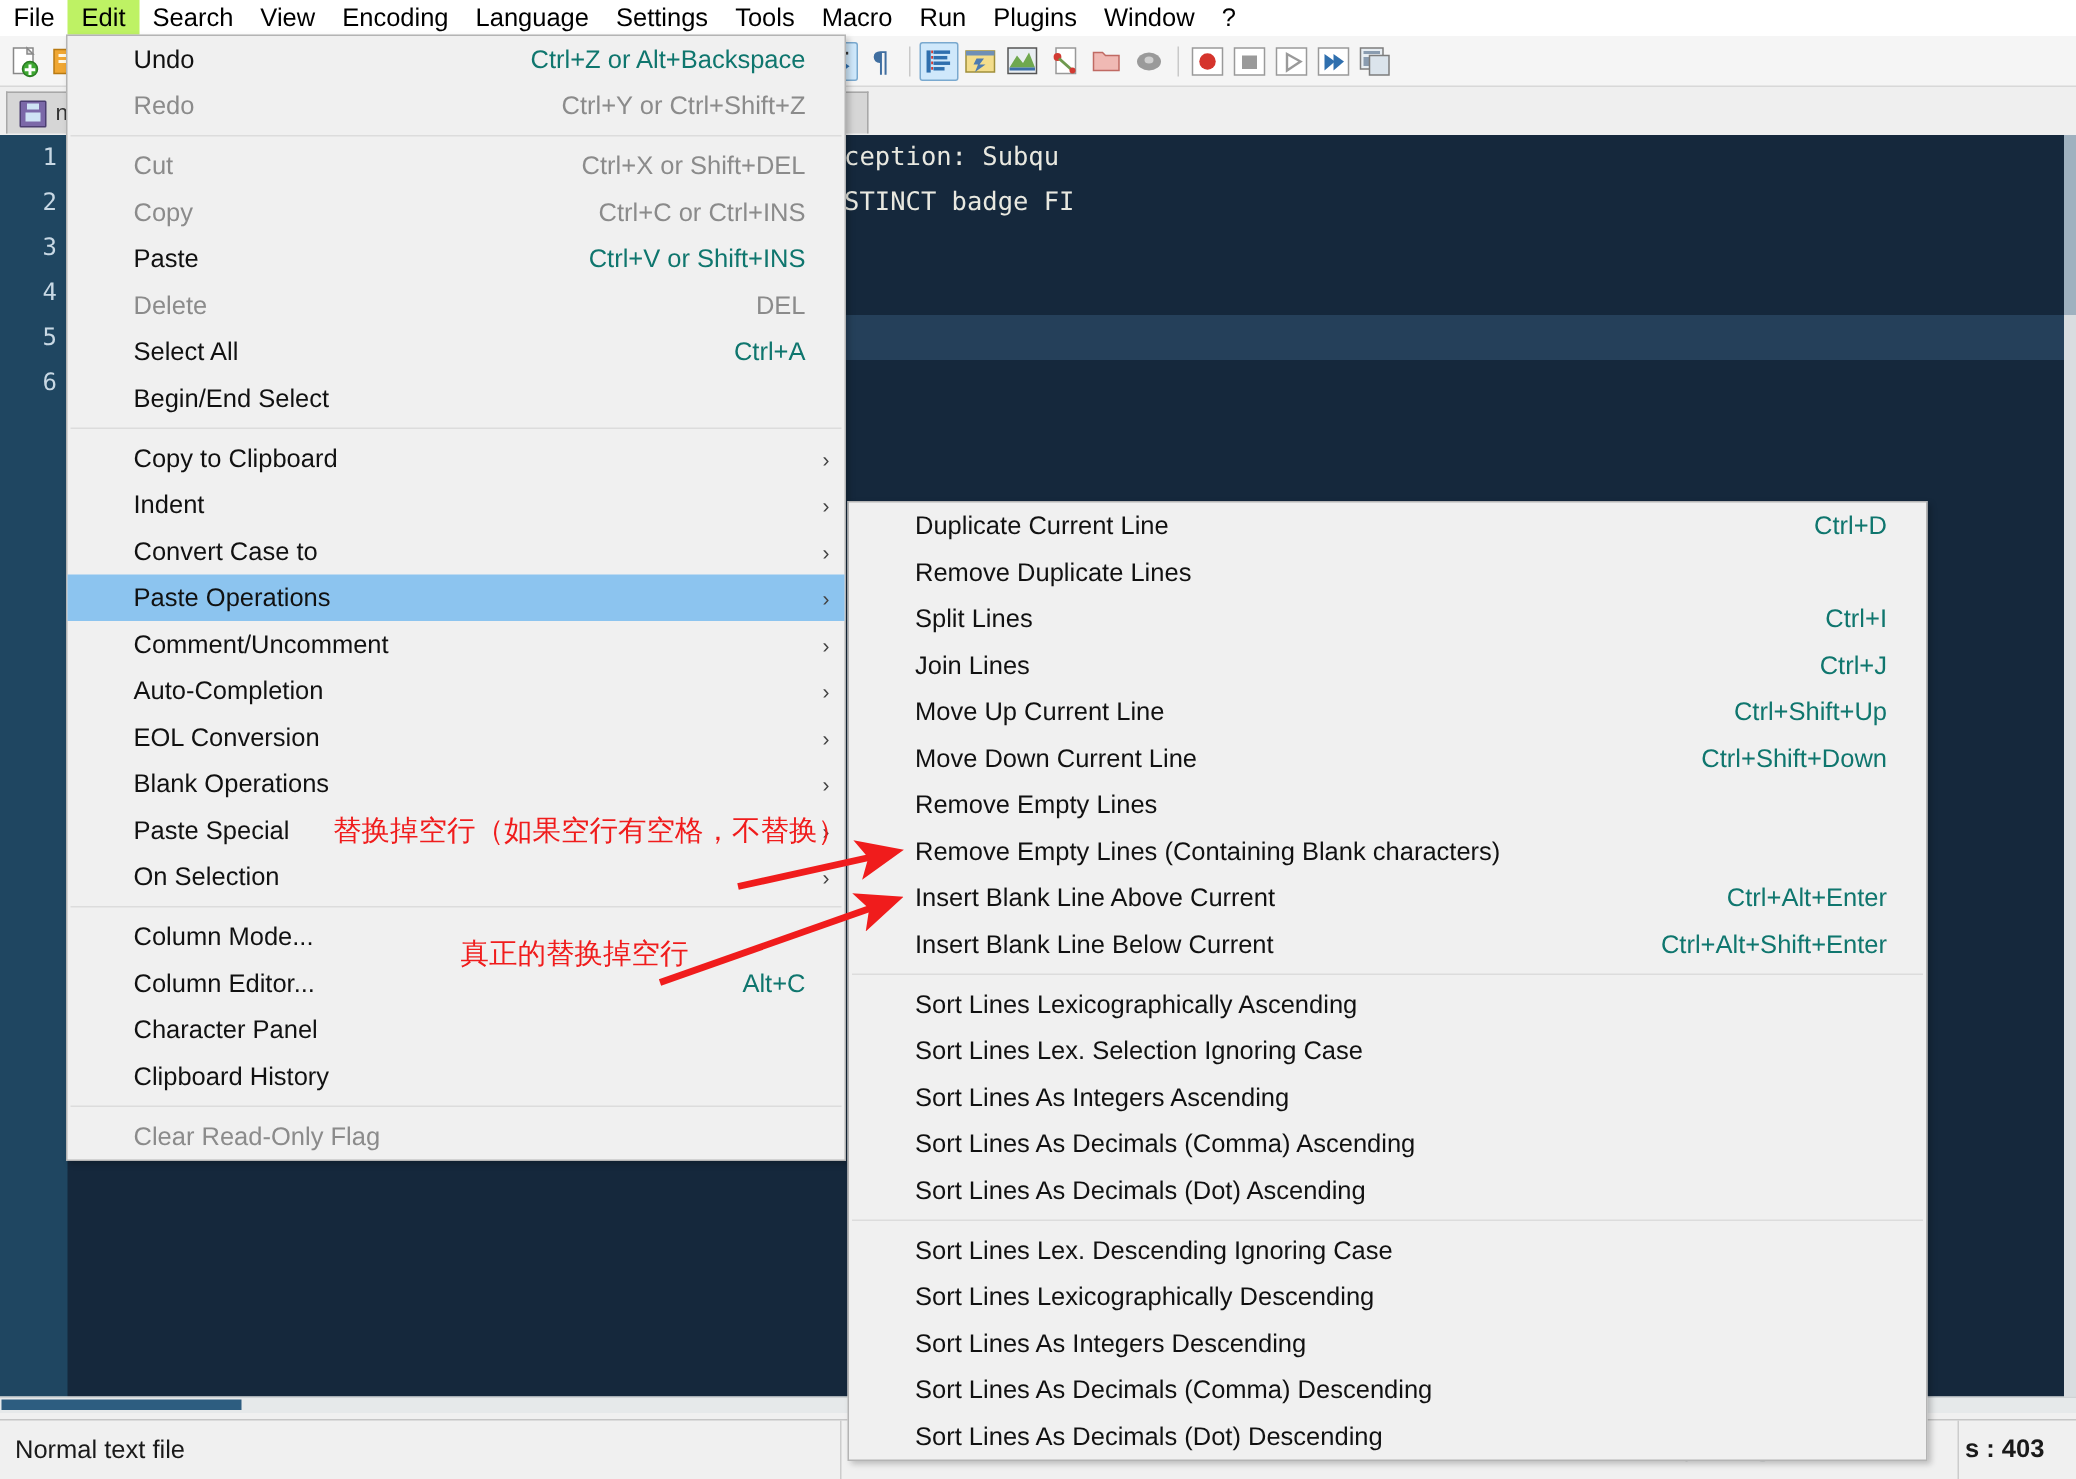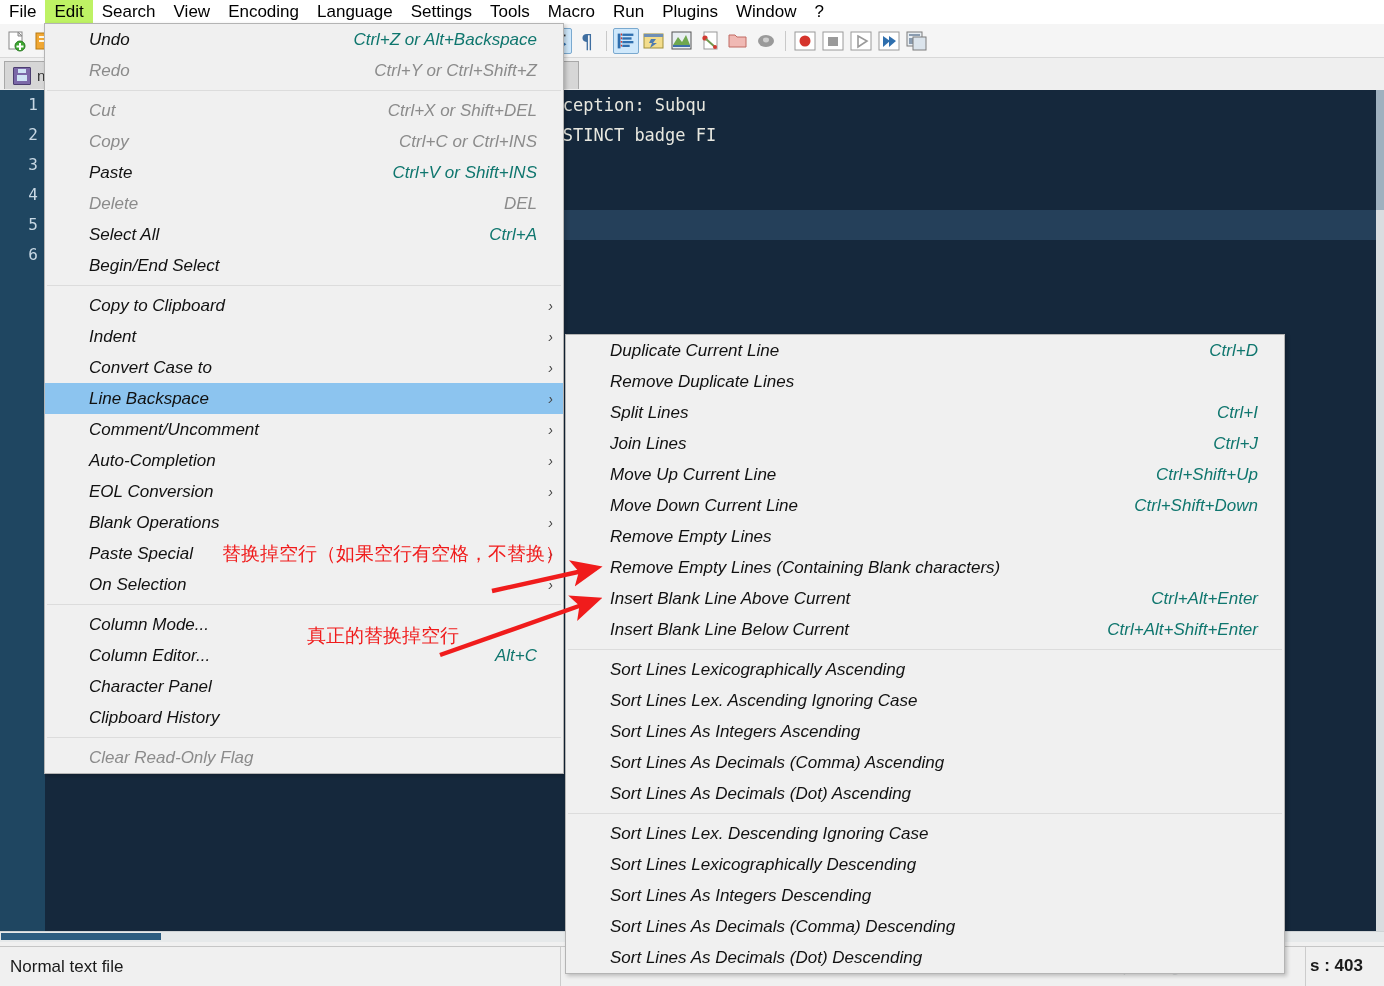--- a/index.html
+++ b/index.html
@@ -90,21 +90,21 @@
 
   
   .menu{
     position:absolute;background:#f0f0f0;border:1px solid #b4b4b4;
     box-shadow:2px 2px 4px rgba(0,0,0,.22);
     font-size:17px;color:#111;
     box-sizing:border-box;
   }
   .menu .row{
     height:31px;display:flex;align-items:center;position:relative;
-    padding-left:44px;padding-right:28px;white-space:nowrap;cursor:default;font-style:italic;
+    padding-left:44px;padding-right:28px;white-space:nowrap;cursor:default;
   }
   .menu .row.hl{background:#8cc4ef;}
   .menu .row .lbl{flex:0 0 auto;}
   .menu .row .acc{position:absolute;right:26px;color:#0f766e;}
   .menu .row.dis .lbl,.menu .row.dis .acc{color:#8b8b8b;}
   .menu .row .arrow{position:absolute;right:10px;color:#444;font-size:14px;}
   .menu .divider{height:1px;background:#dcdcdc;margin:4px 2px 4px 2px;}
 
   #edit-menu{left:44px;top:23px;width:520px;}
   #sub-menu{left:565px;top:334px;width:720px;}
@@ -436,21 +436,21 @@
       </div>
       <div class="row">
         <span class="lbl">Indent</span>
         <span class="arrow">›</span>
       </div>
       <div class="row">
         <span class="lbl">Convert Case to</span>
         <span class="arrow">›</span>
       </div>
       <div class="row hl">
-        <span class="lbl">Line Backspace</span>
+        <span class="lbl">Paste Operations</span>
         <span class="arrow">›</span>
       </div>
       <div class="row">
         <span class="lbl">Comment/Uncomment</span>
         <span class="arrow">›</span>
       </div>
       <div class="row">
         <span class="lbl">Auto-Completion</span>
         <span class="arrow">›</span>
       </div>
@@ -526,21 +526,21 @@
       </div>
       <div class="row">
         <span class="lbl">Insert Blank Line Below Current</span>
         <span class="acc">Ctrl+Alt+Shift+Enter</span>
       </div>
       <div class="divider"></div>
       <div class="row">
         <span class="lbl">Sort Lines Lexicographically Ascending</span>
       </div>
       <div class="row">
-        <span class="lbl">Sort Lines Lex. Ascending Ignoring Case</span>
+        <span class="lbl">Sort Lines Lex. Selection Ignoring Case</span>
       </div>
       <div class="row">
         <span class="lbl">Sort Lines As Integers Ascending</span>
       </div>
       <div class="row">
         <span class="lbl">Sort Lines As Decimals (Comma) Ascending</span>
       </div>
       <div class="row">
         <span class="lbl">Sort Lines As Decimals (Dot) Ascending</span>
       </div>

